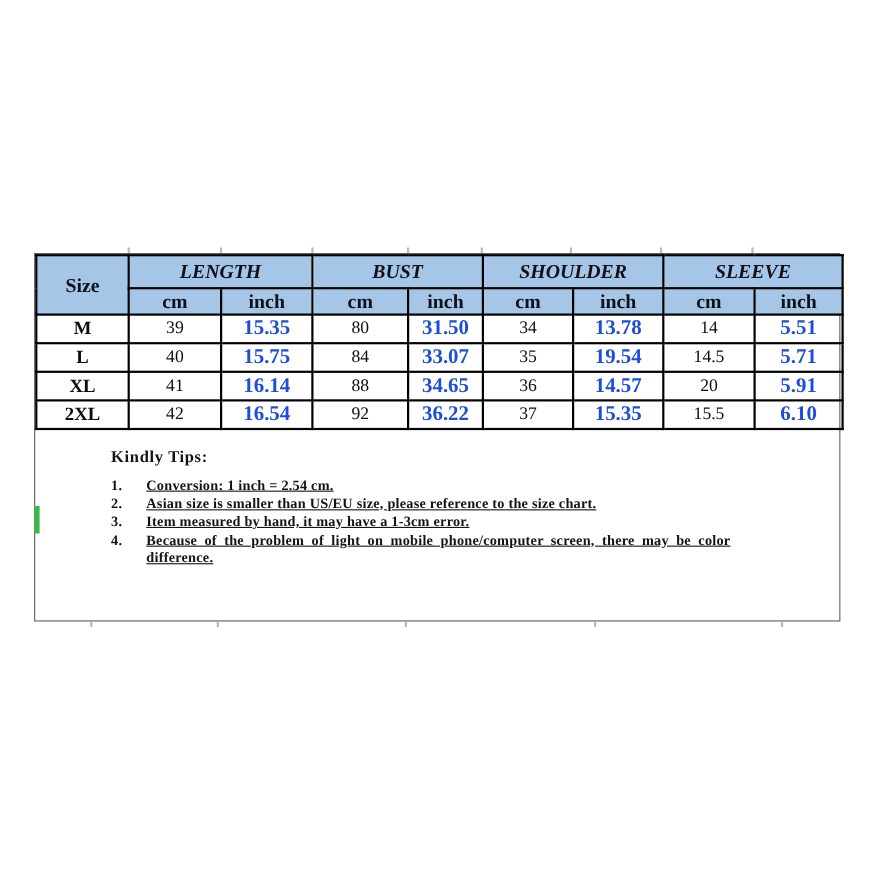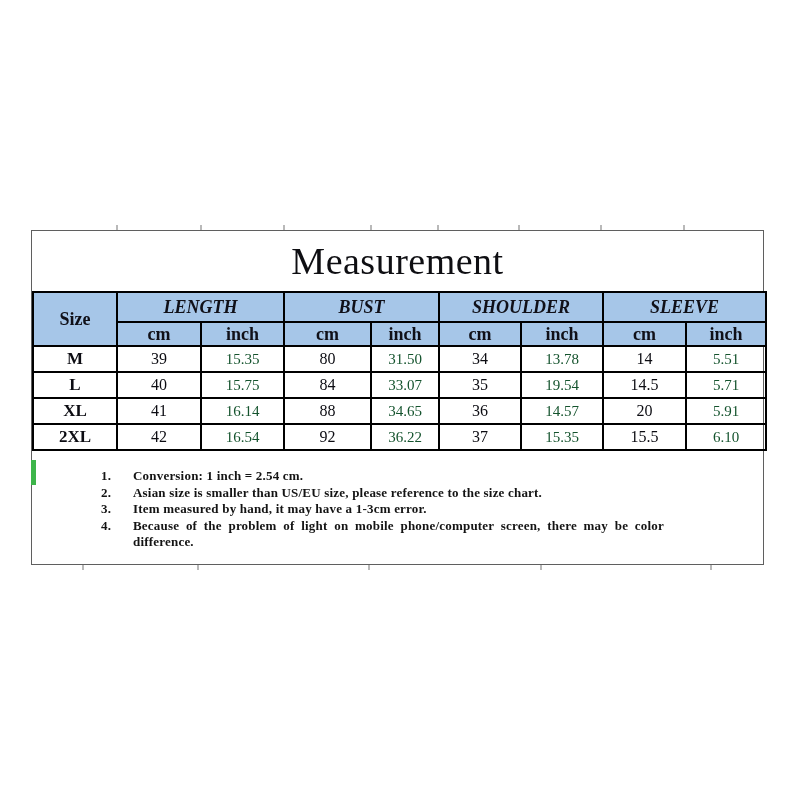--- a/index.html
+++ b/index.html
@@ -40,41 +40,41 @@
   }
   table.size-table th {
     background: #a6c6e8;
     color: #101018;
   }
   th.group-th { height: 28px; font-size: 18px; font-weight: bold; font-style: italic; }
   th.size-th  { font-size: 18px; font-weight: bold; }
   th.unit-th  { height: 22px; font-size: 18px; font-weight: bold; }
   td.size-td  { height: 24px; font-size: 17px; font-weight: bold; color: #0c0c12; }
   td.cm-td    { height: 24px; font-size: 16px; font-weight: normal; color: #0c0c12; }
-  td.inch-td  { height: 24px; font-size: 15px; font-weight: normal; color: #14532d; }
+  td.inch-td  { height: 24px; font-size: 19px; font-weight: bold; color: #1d4ed8; }
   .tips {
     margin: 17px 0 0 69px;
     width: 563px;
     color: #141414;
   }
   .tips-heading {
     font-size: 15px;
     font-weight: bold;
     letter-spacing: 0.6px;
   }
   .tips-list { margin-top: 8px; }
   .tip-item {
     display: flex;
     font-size: 13px;
     font-weight: bold;
     line-height: 16.5px;
     letter-spacing: 0.2px;
   }
   .tip-num { width: 17px; flex: 0 0 17px; margin-right: 15px; }
-  .tip-text { flex: 1; text-align: justify; }
+  .tip-text { flex: 1; text-align: justify; text-decoration: underline; }
   .green-mark {
     position: absolute;
     left: -1px; top: 229px;
     width: 5px; height: 25px;
     background: #3db54a;
   }
   .tick {
     position: absolute;
     width: 2px; height: 5px;
     background: #b9b9b9;
@@ -97,21 +97,20 @@
   <div class="tick" style="left:82px;  top:565px;"></div>
   <div class="tick" style="left:197px; top:565px;"></div>
   <div class="tick" style="left:368px; top:565px;"></div>
   <div class="tick" style="left:540px; top:565px;"></div>
   <div class="tick" style="left:710px; top:565px;"></div>
 
   <div class="content-box">
 
     <div class="green-mark"></div>
 
-    <div class="title-row">Measurement</div>
 
     <table class="size-table">
       <colgroup>
         <col style="width:84px">
           <col style="width:84px">
           <col style="width:83px">
         <col style="width:87px">
           <col style="width:68px">
           <col style="width:82px">
         <col style="width:82px">
@@ -179,20 +178,21 @@
           <td class="inch-td">36.22</td>
           <td class="cm-td">37</td>
           <td class="inch-td">15.35</td>
           <td class="cm-td">15.5</td>
           <td class="inch-td">6.10</td>
         </tr>
       </tbody>
     </table>
 
     <div class="tips">
+      <div class="tips-heading">Kindly Tips:</div>
       <div class="tips-list">
         <div class="tip-item">
           <span class="tip-num">1.</span>
           <span class="tip-text">Conversion: 1 inch = 2.54 cm.</span>
         </div>
         <div class="tip-item">
           <span class="tip-num">2.</span>
           <span class="tip-text">Asian size is smaller than US/EU size, please reference to the size chart.</span>
         </div>
         <div class="tip-item">

